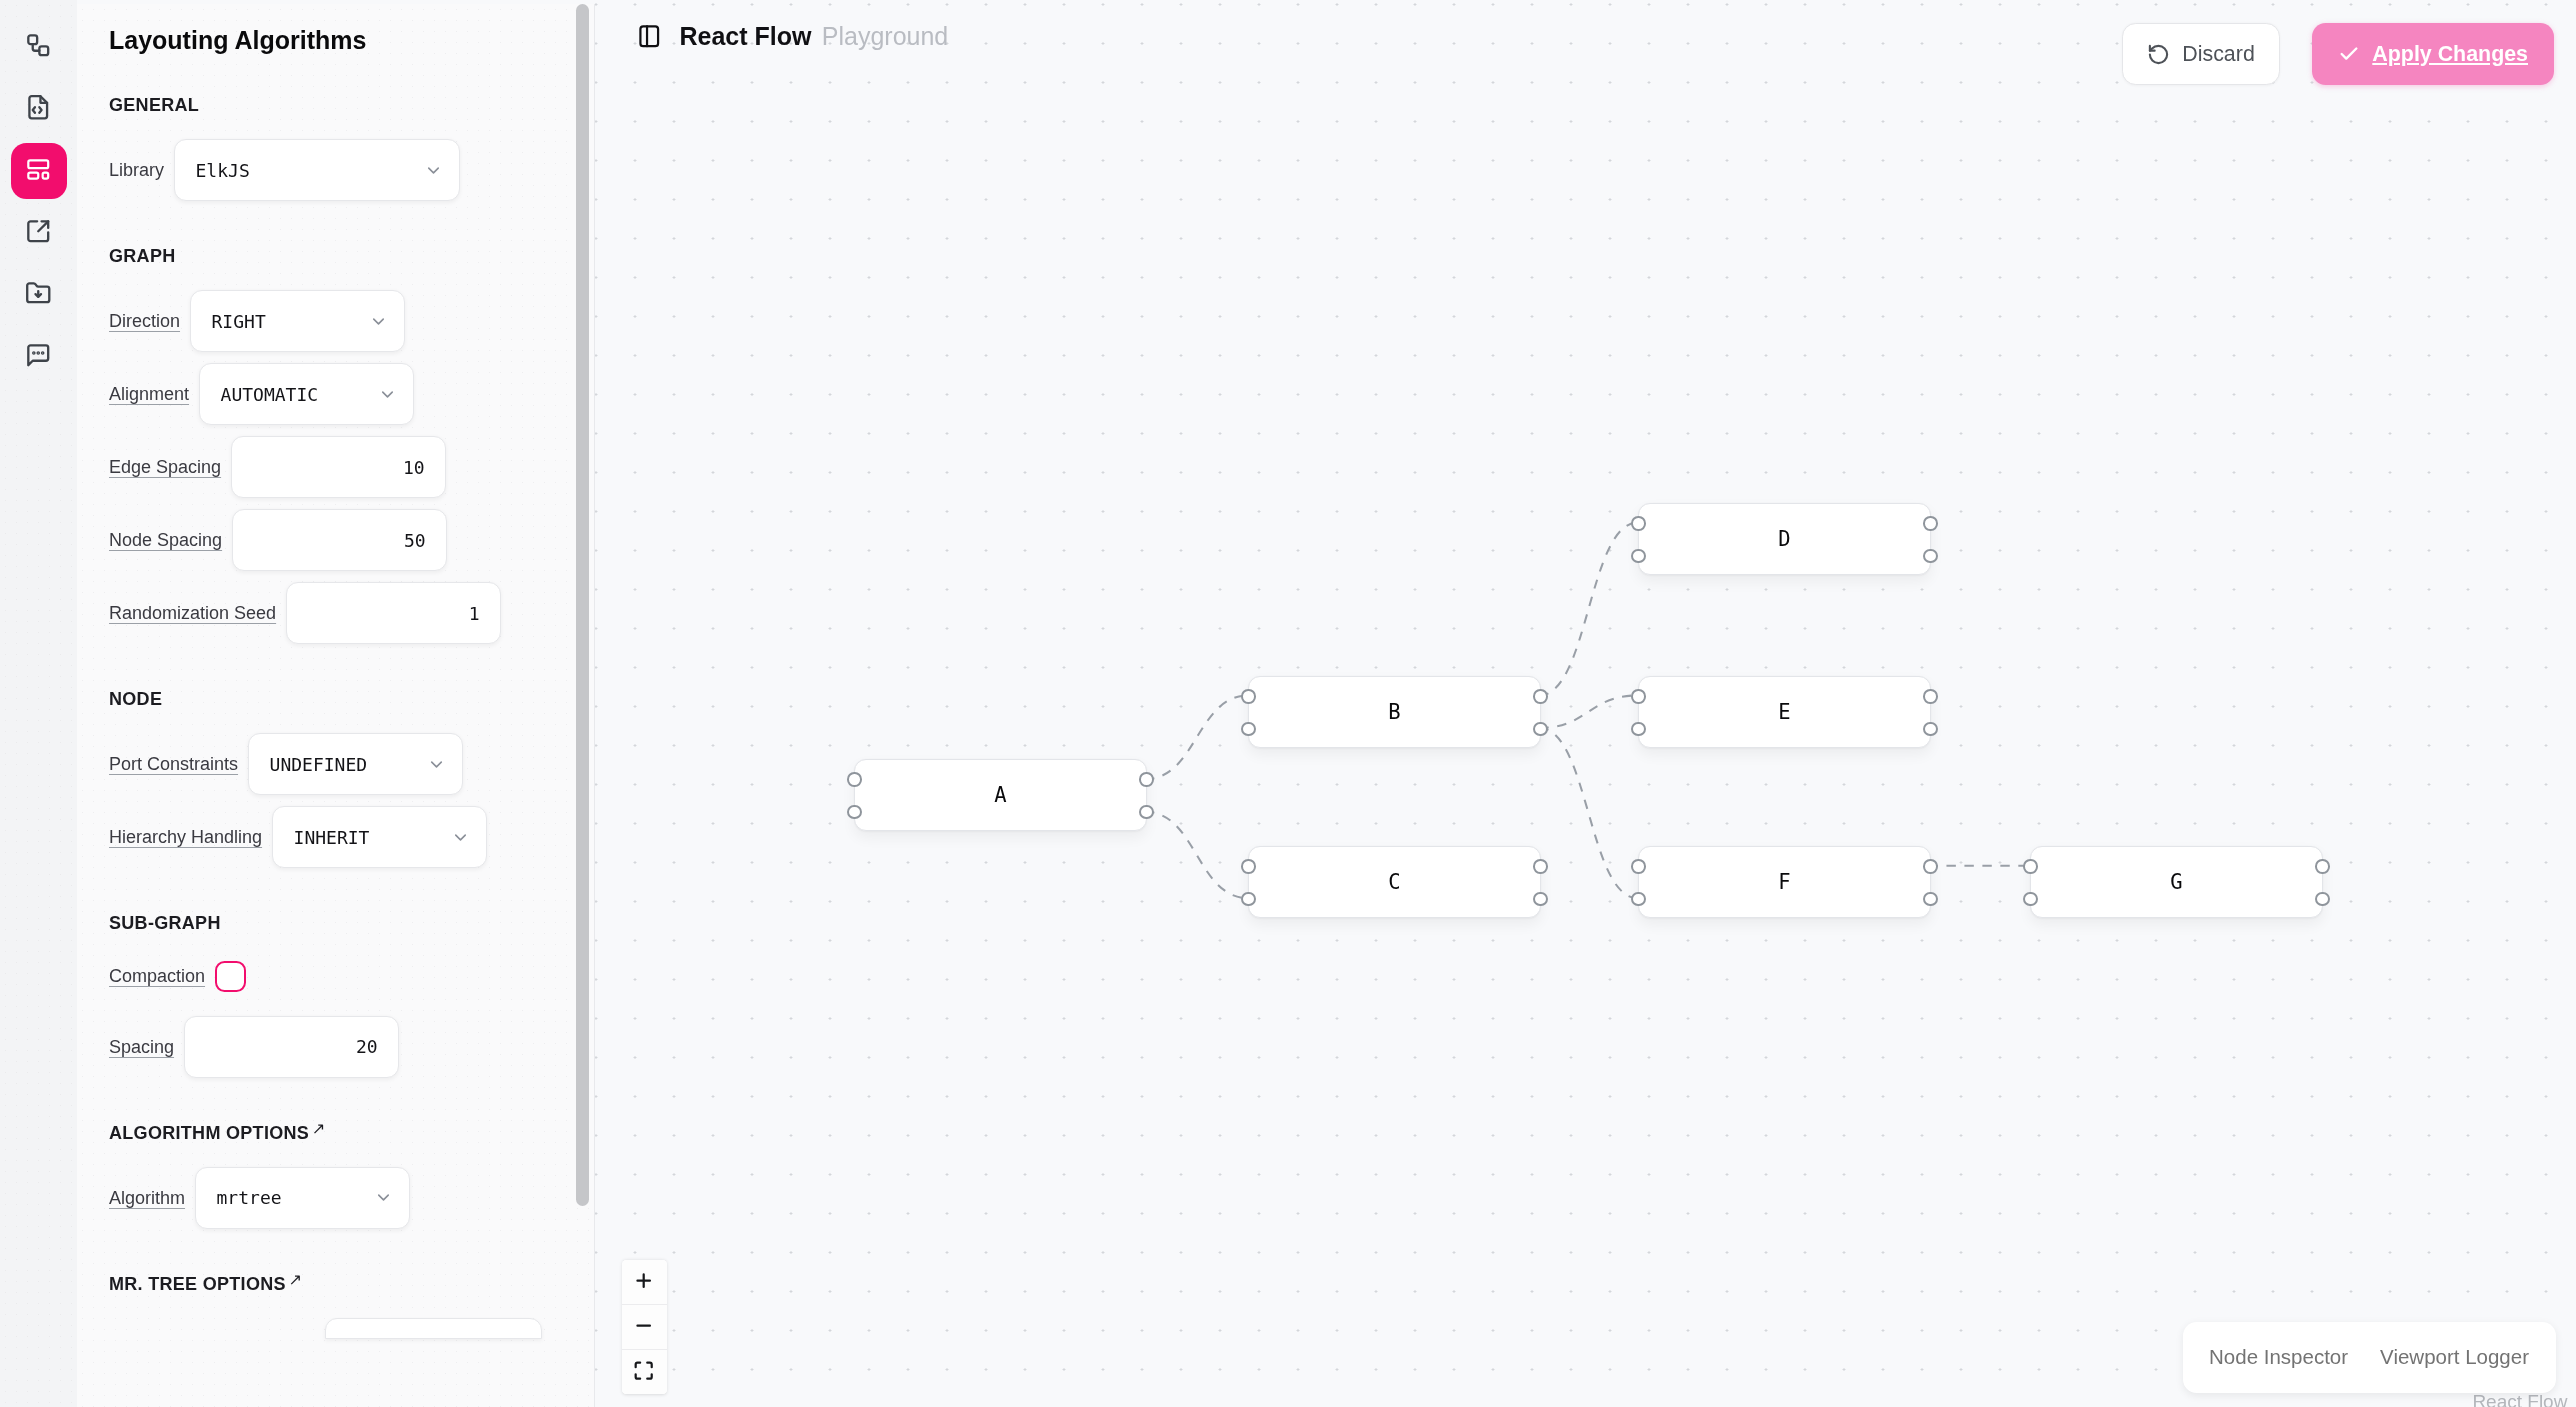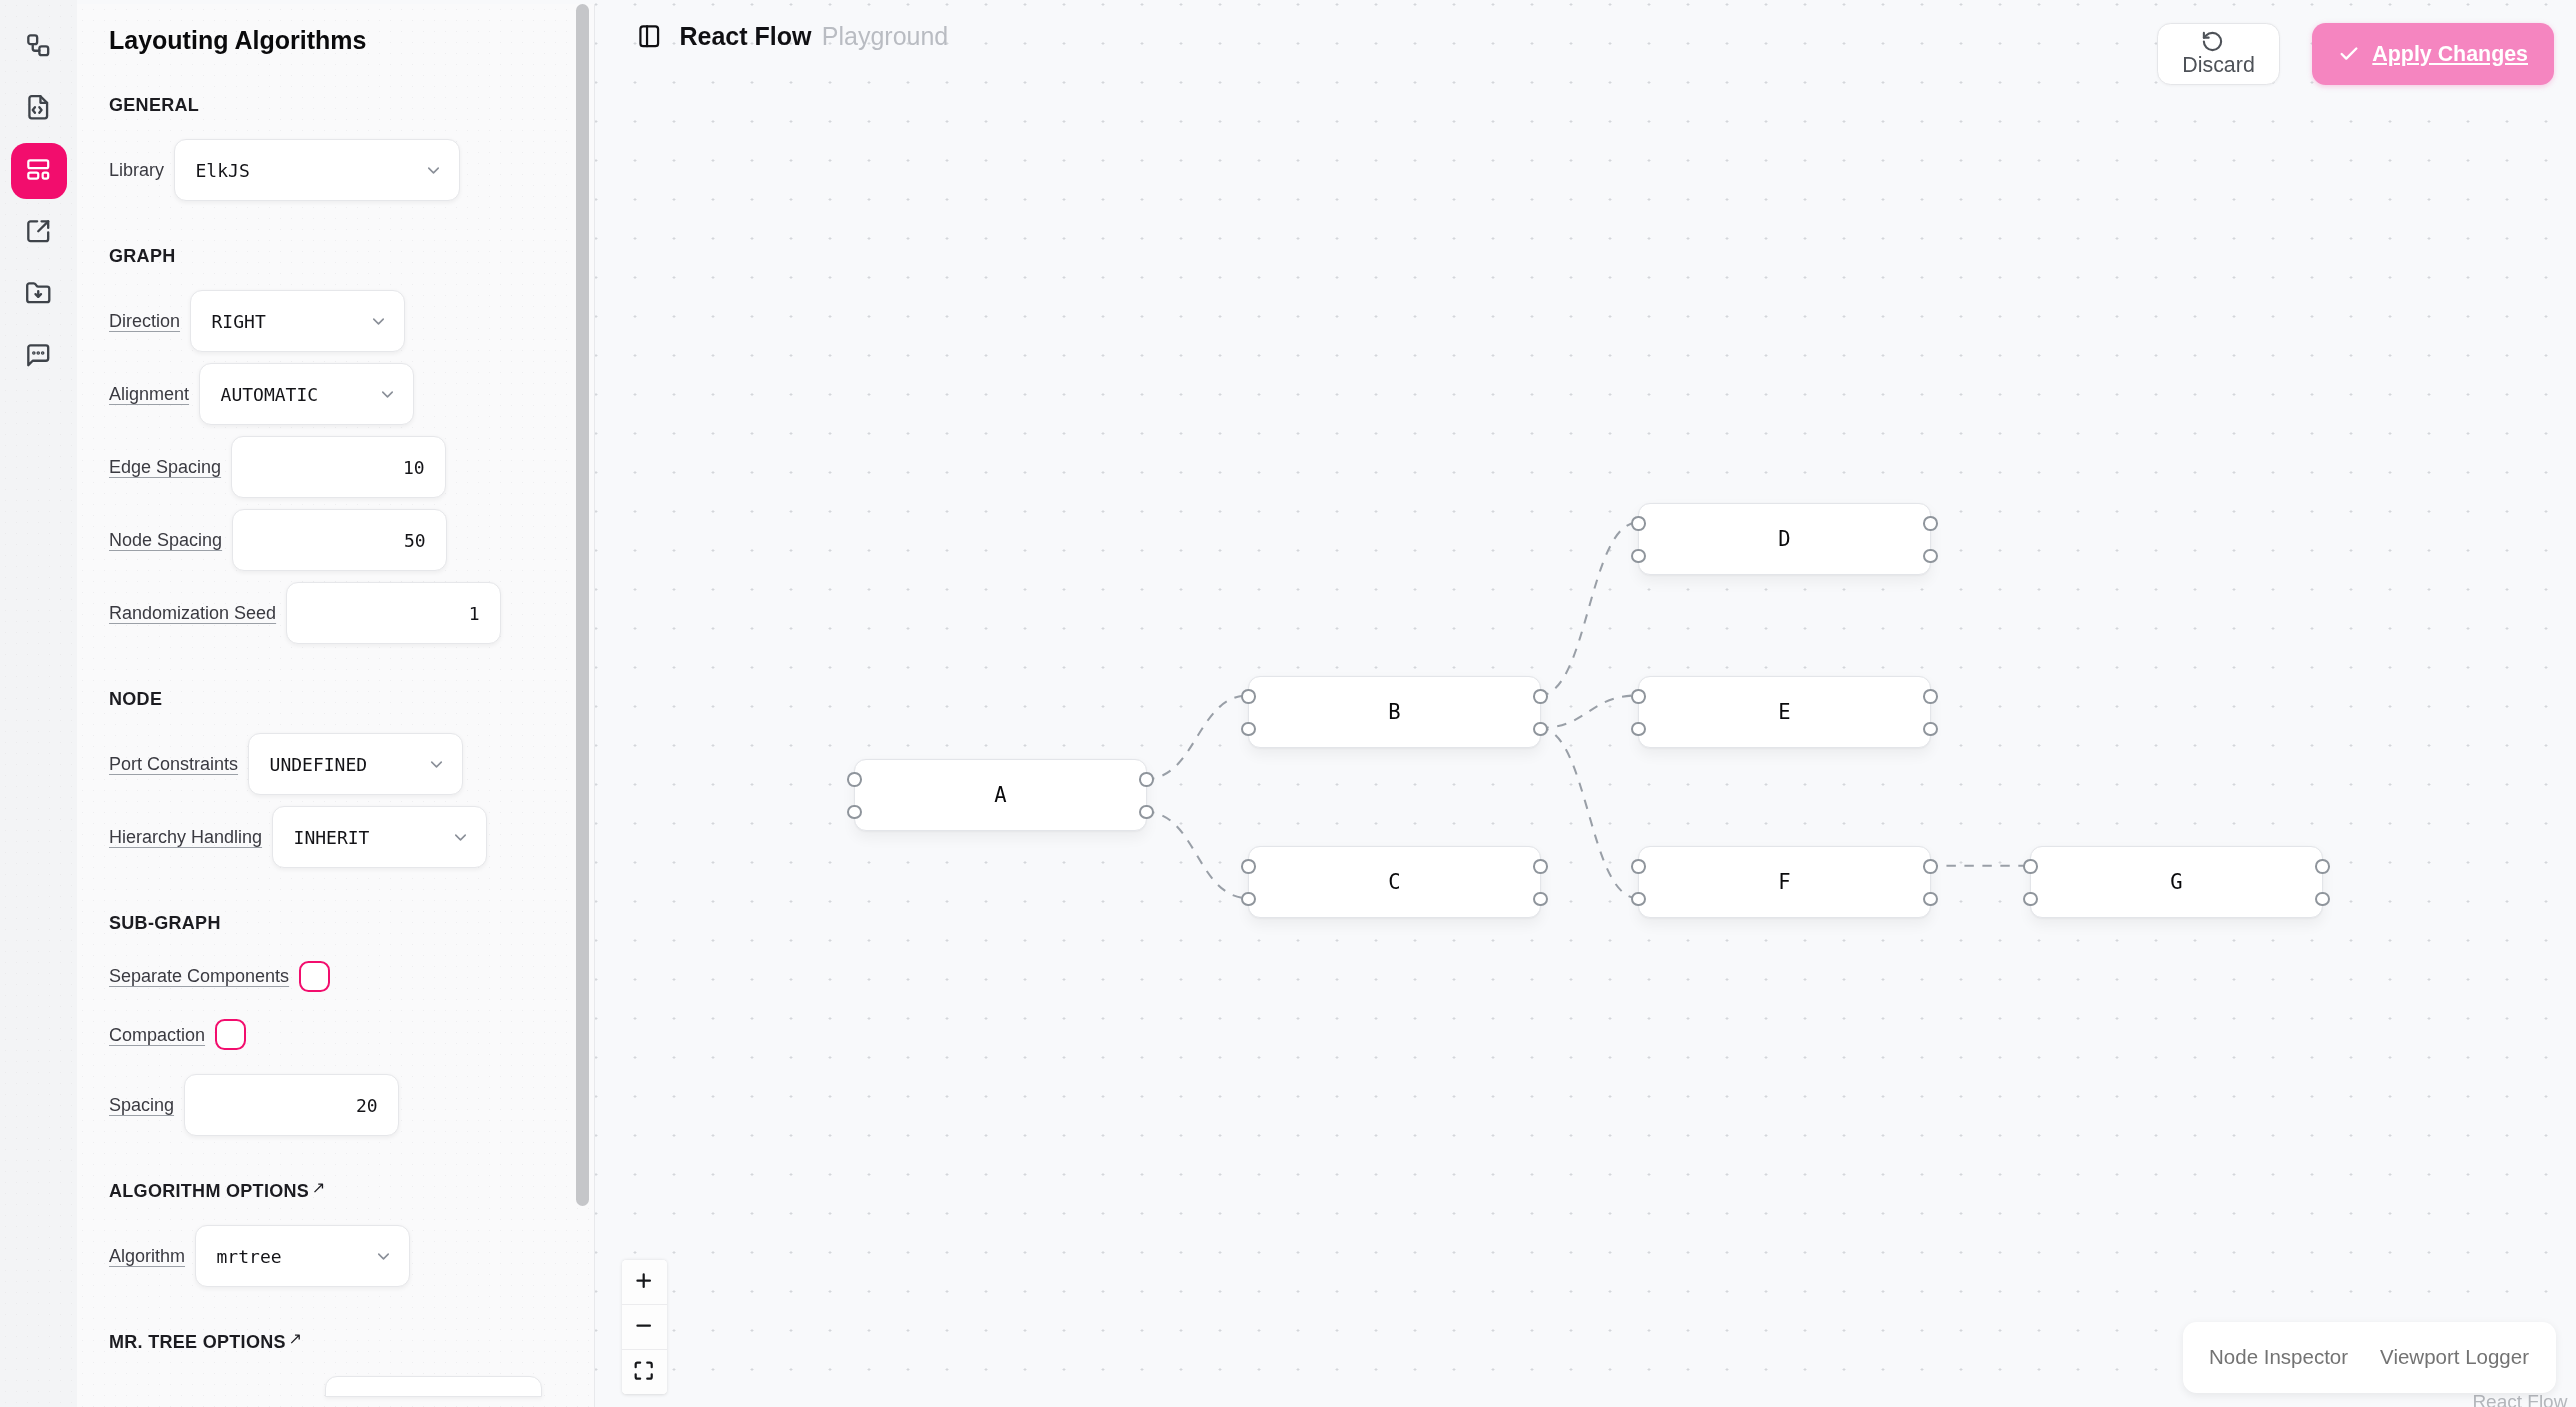--- a/index.html
+++ b/index.html
@@ -55,21 +55,21 @@
   
   .flow-header{position:absolute;left:41px;top:22px;display:flex;align-items:center;z-index:10;}
   .flow-header .panel-toggle{width:29px;height:29px;color:#101013;cursor:pointer;display:flex;align-items:center;}
   .flow-header .panel-toggle svg{width:26.5px;height:26.5px;}
   .brand{font-size:25px;font-weight:700;color:#101013;margin-left:14.5px;}
   .subtitle{font-size:25px;font-weight:400;color:#b9bcc2;margin-left:10.3px;}
 
   .top-actions{position:absolute;top:23px;right:22px;display:flex;gap:32.5px;z-index:10;}
   .btn{height:62px;box-sizing:border-box;border-radius:13.7px;display:flex;align-items:center;justify-content:center;
     font-size:21.4px;cursor:pointer;}
-  .btn-discard{background:#fff;border:0.9px solid #e5e6e9;color:#4e5258;padding:0 24px;box-shadow:0 0.9px 2.6px rgba(0,0,0,.04);flex-direction:column;}
+  .btn-discard{background:#fff;border:0.9px solid #e5e6e9;color:#4e5258;padding:0 24px;box-shadow:0 0.9px 2.6px rgba(0,0,0,.04);}
   .btn-discard svg{width:23px;height:23px;margin-right:12px;}
   .btn-apply{background:var(--apply);border:none;color:#fff;font-weight:600;padding:0 26px;box-shadow:0 1.7px 5.1px rgba(244,120,185,.35);text-decoration:underline;}
   .btn-apply svg{width:22px;height:22px;margin-right:12px;}
 
   .zoom-controls{position:absolute;left:26.5px;top:1260px;width:45px;background:#fdfdfd;border-radius:4.3px;
     box-shadow:0 0.9px 3.4px rgba(0,0,0,.12);z-index:10;overflow:hidden;}
   .zoom-btn{width:45px;height:44px;display:flex;align-items:center;justify-content:center;cursor:pointer;background:#fdfdfd;color:#17181b;}
   .zoom-btn + .zoom-btn{border-top:0.9px solid #ececee;}
   .zoom-btn svg{width:21.4px;height:21.4px;}
 
@@ -201,24 +201,20 @@
               <div class="ctl select">
                 <span class="val">INHERIT</span>
                 <span class="chev"><svg viewBox="0 0 24 24" fill="none" stroke="currentColor" stroke-width="2" stroke-linecap="round" stroke-linejoin="round">
                     <path d="m6 9 6 6 6-6"></path>
                   </svg></span>
               </div>
             </div>
           </div>
           <div class="section">
             <h3 class="section-head">SUB-GRAPH</h3>
-            <div class="row chk">
-              <span class="row-label u">Separate Components</span>
-              <div class="checkbox"></div>
-            </div>
             <div class="row chk">
               <span class="row-label u">Compaction</span>
               <div class="checkbox"></div>
             </div>
             <div class="row">
               <span class="row-label u">Spacing</span>
               <div class="ctl number">
                 <span class="val">20</span>
               </div>
             </div>

